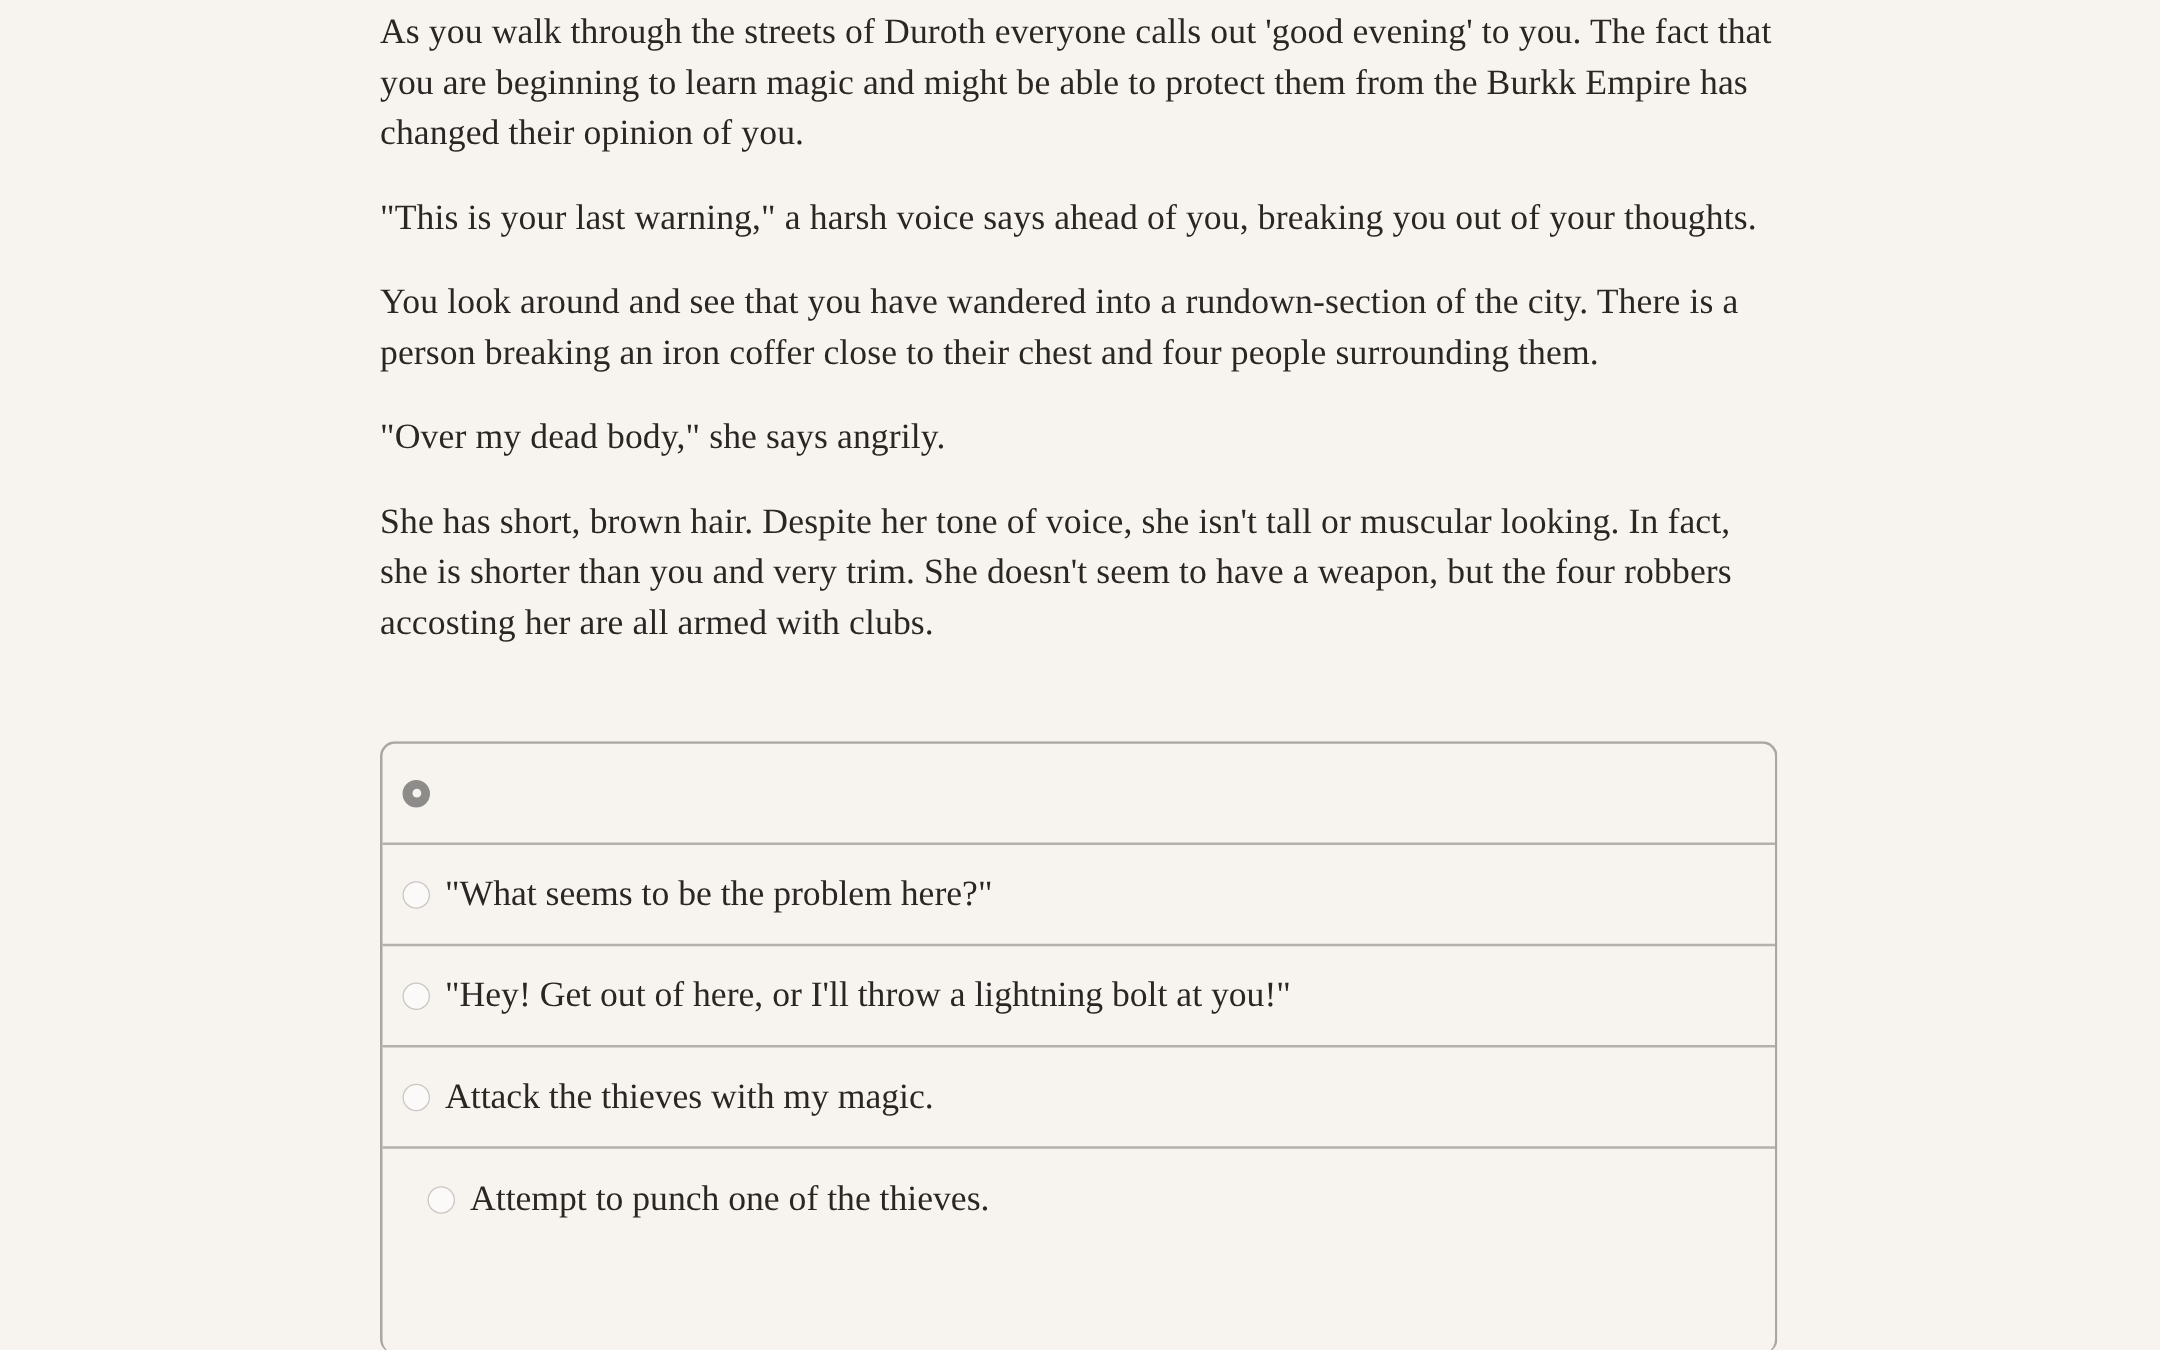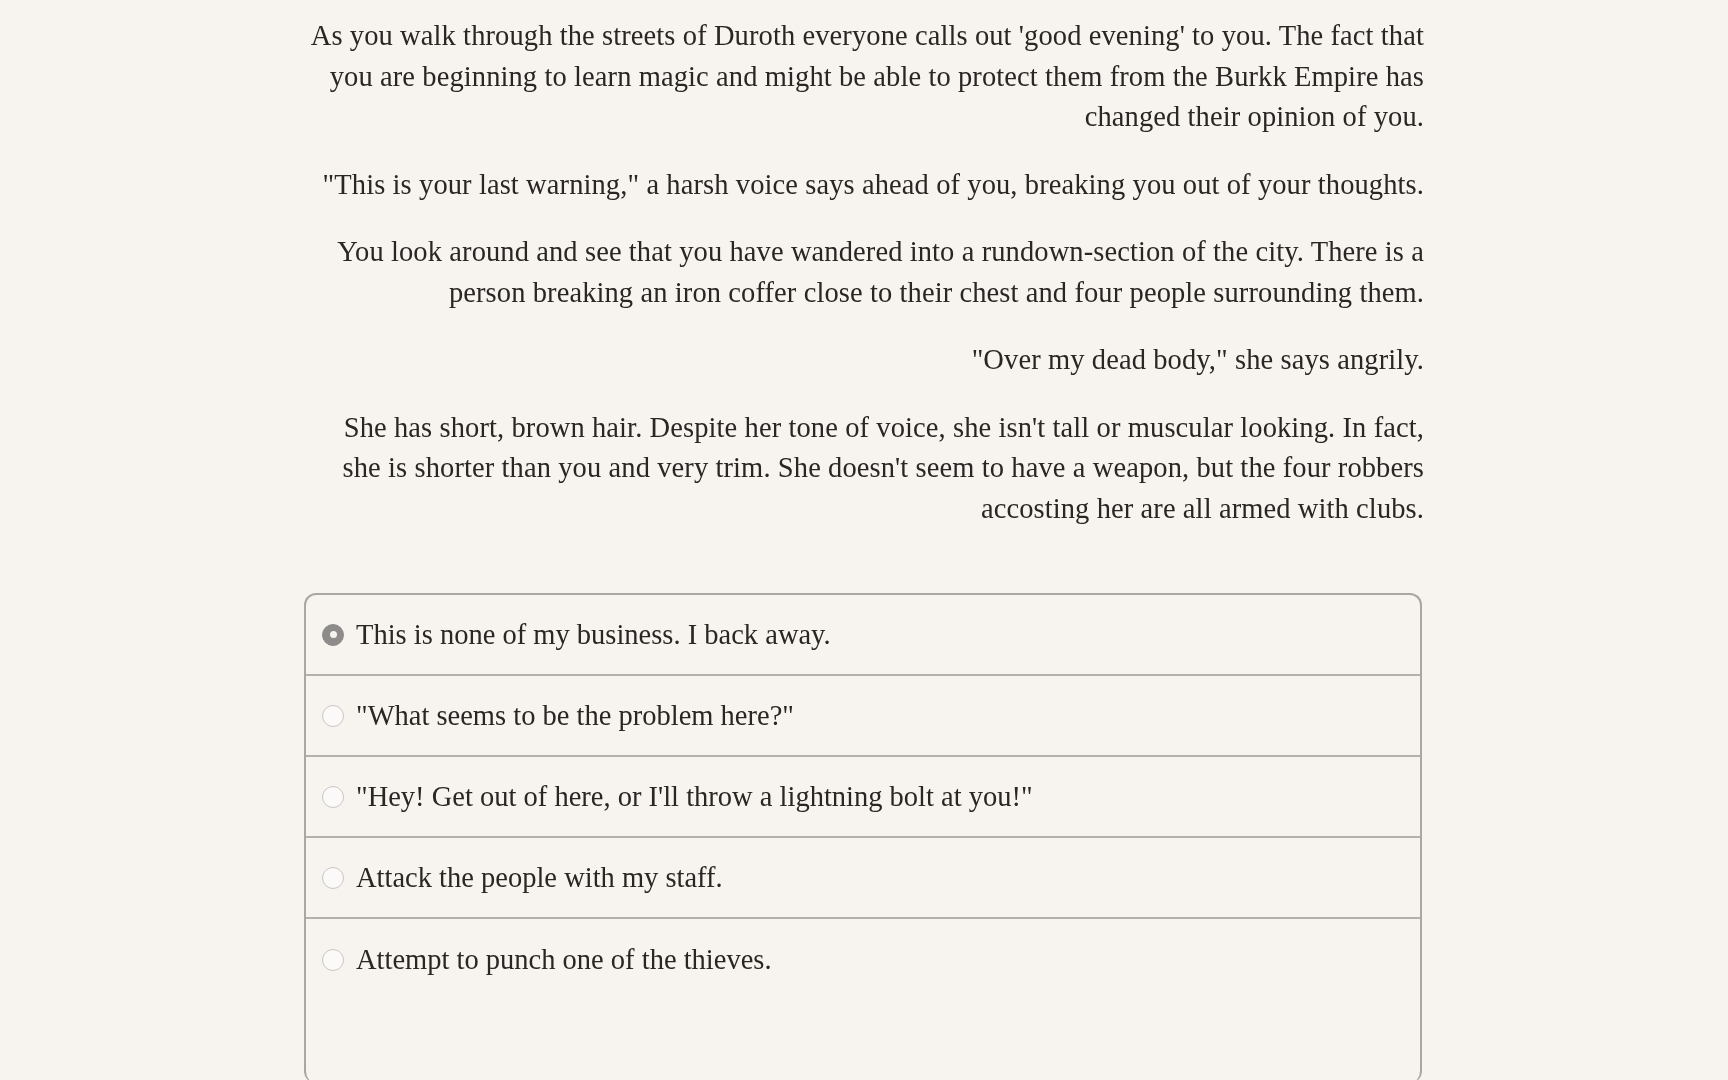--- a/index.html
+++ b/index.html
@@ -3,21 +3,21 @@
 <meta charset="utf-8">
 <style>
   html, body { margin: 0; padding: 0; }
   body {
     width: 1728px; height: 1080px; overflow: hidden;
     background: #f7f4f0;
     color: #2a2624;
     font-family: "Liberation Serif", serif;
   }
   .story {
-    position: absolute; left: 304px; top: 16px; width: 1120px; text-align: right;
+    position: absolute; left: 304px; top: 6px; width: 1120px;
   }
   .story p {
     margin: 0 0 27px 0;
     font-size: 28.5px;
     line-height: 40.5px;
     letter-spacing: 0.1px;
   }
   .choices {
     position: absolute; left: 304px; top: 593px; width: 1118px;
     border: 2px solid #a9a6a3;
@@ -28,21 +28,21 @@
     box-sizing: border-box;
     height: 490px;
   }
   .choice {
     height: 81px;
     box-sizing: border-box;
     border-bottom: 2px solid #b3b0ad;
     display: flex; align-items: center;
     cursor: pointer;
   }
-  .choice:last-child { border-bottom: none; }
+  .choice:last-child { border-bottom: none; padding-left: 20px; }
   .radio {
     width: 22px; height: 22px; border-radius: 50%;
     border: 1.5px solid #c9c6c3;
     background: #fbfaf9;
     margin-left: 16px; margin-right: 12px;
     box-sizing: border-box;
     flex: none;
     display: flex; align-items: center; justify-content: center;
   }
   .radio.checked { background: #8e8c8b; border-color: #8e8c8b; }
@@ -58,31 +58,30 @@
   <p>As you walk through the streets of Duroth everyone calls out 'good evening' to you. The fact that you are beginning to learn magic and might be able to protect them from the Burkk Empire has changed their opinion of you.</p>
   <p>"This is your last warning," a harsh voice says ahead of you, breaking you out of your thoughts.</p>
   <p>You look around and see that you have wandered into a rundown-section of the city. There is a person breaking an iron coffer close to their chest and four people surrounding them.</p>
   <p>"Over my dead body," she says angrily.</p>
   <p>She has short, brown hair. Despite her tone of voice, she isn't tall or muscular looking. In fact, she is shorter than you and very trim. She doesn't seem to have a weapon, but the four robbers accosting her are all armed with clubs.</p>
 </div>
 
 <div class="choices">
   <div class="choice">
     <span class="radio checked"></span>
-    <span class="choice-label">This is none of my business. I back away.</span>
   </div>
   <div class="choice">
     <span class="radio"></span>
     <span class="choice-label">"What seems to be the problem here?"</span>
   </div>
   <div class="choice">
     <span class="radio"></span>
     <span class="choice-label">"Hey! Get out of here, or I'll throw a lightning bolt at you!"</span>
   </div>
   <div class="choice">
     <span class="radio"></span>
-    <span class="choice-label">Attack the people with my staff.</span>
+    <span class="choice-label">Attack the thieves with my magic.</span>
   </div>
   <div class="choice">
     <span class="radio"></span>
     <span class="choice-label">Attempt to punch one of the thieves.</span>
   </div>
 </div>
 
 </body></html>

